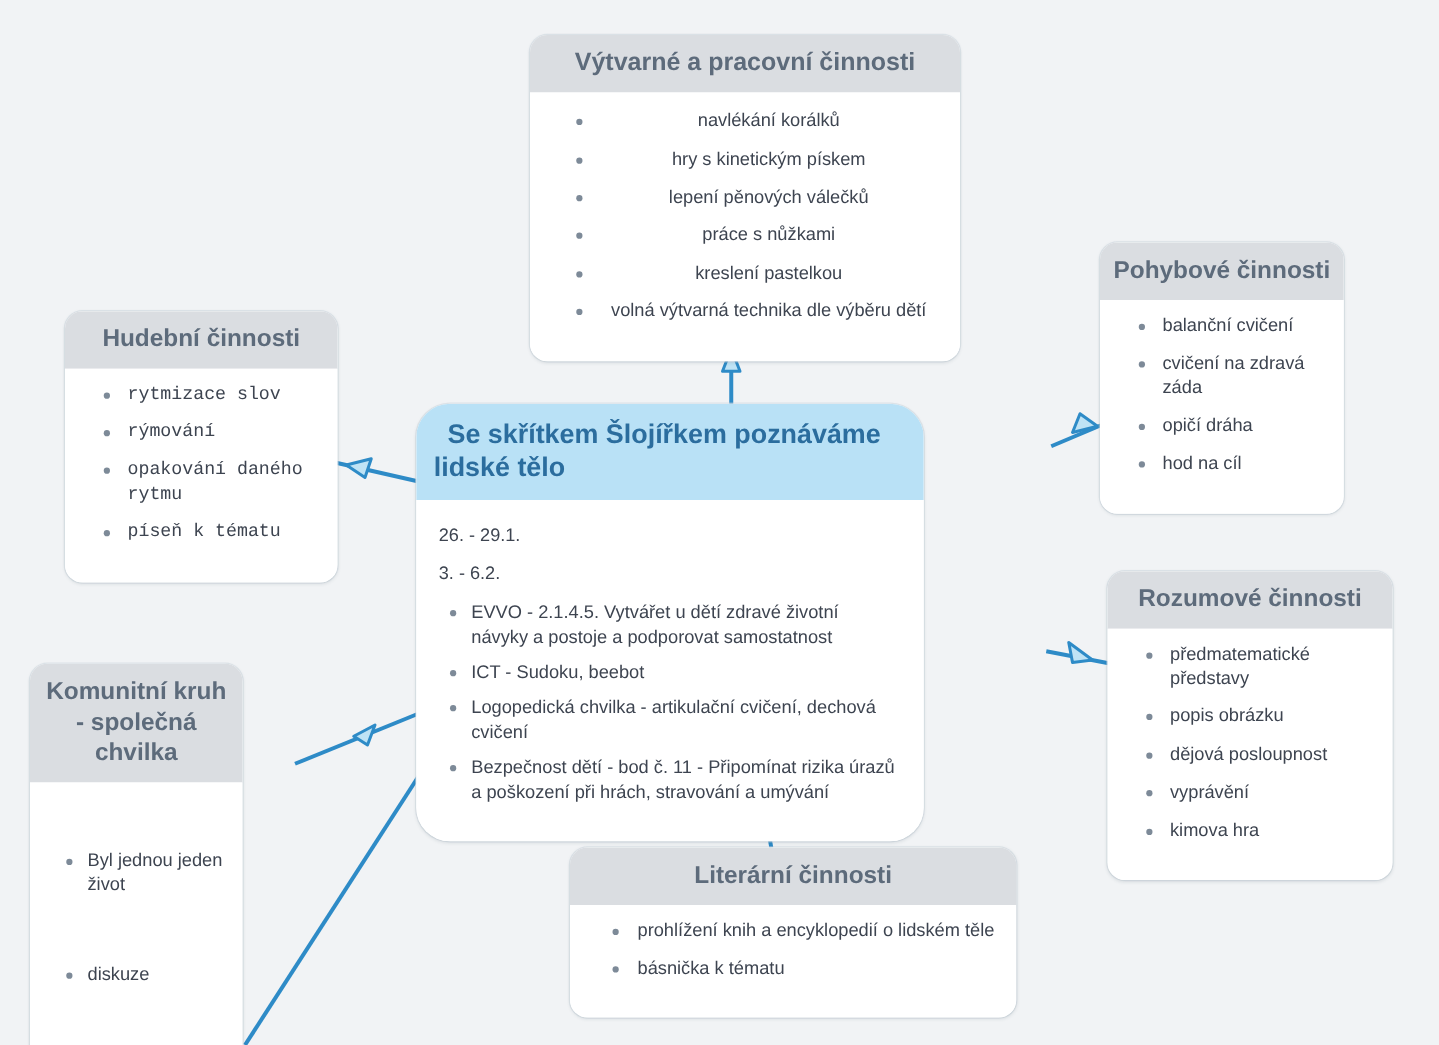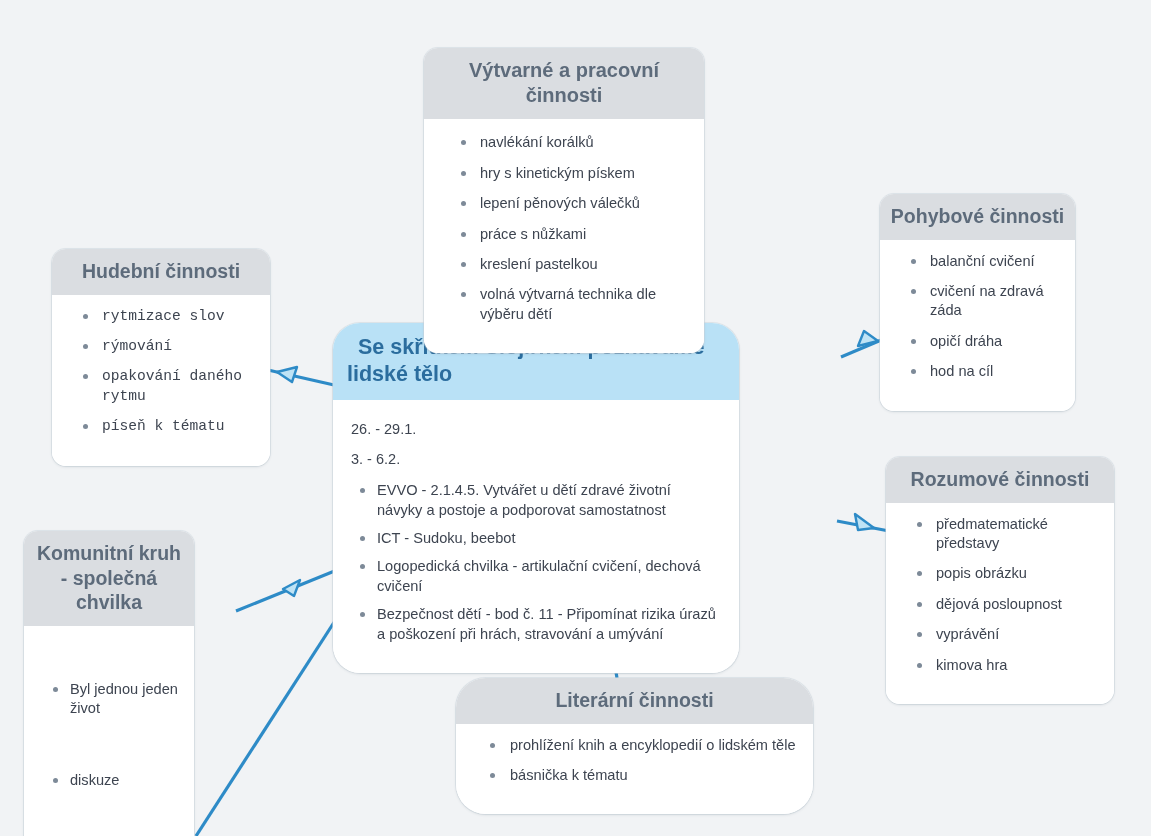--- a/index.html
+++ b/index.html
@@ -87,23 +87,23 @@
     font-size: 14.5px;
     margin: 7px 0 14px 0;
   }
   #node-center ul.items li {
     font-size: 14.6px;
     padding: 0 4px 9px 26px;
   }
   #node-center ul.items li .bullet { top: 7px; left: 9px; }
 
   
-  #node-vytvarne { left: 424px; top: 48px; width: 280px; }
+  #node-vytvarne { left: 424px; top: 28px; width: 344px; }
   #node-vytvarne .node-header { font-size: 20px; padding: 10px 14px 11px 14px; }
-  #node-vytvarne .node-body { padding: 14px 16px 18px 16px; }
+  #node-vytvarne .node-body { padding: 14px 16px 18px 16px; text-align: center; }
   #node-vytvarne ul.items li { font-size: 14.6px; padding: 0 2px 11px 40px; }
   #node-vytvarne ul.items li .bullet { top: 7px; left: 21px; }
 
   
   #node-hudebni { left: 52px; top: 249px; width: 218px; }
   #node-hudebni .node-header { font-size: 19.5px; padding: 10px 10px 11px 10px; }
   #node-hudebni .node-body { padding: 12px 12px 18px 12px; }
   #node-hudebni ul.items li { font-size: 14.6px; padding: 0 2px 11px 38px; font-family: Liberation Mono, monospace; }
   #node-hudebni ul.items li .bullet { top: 7px; left: 19px; }
 
@@ -122,21 +122,21 @@
   #node-pohybove ul.items li .bullet { top: 7px; left: 19px; }
 
   
   #node-rozumove { left: 886px; top: 457px; width: 228px; }
   #node-rozumove .node-header { font-size: 19.5px; padding: 10px 10px 11px 10px; }
   #node-rozumove .node-body { padding: 12px 12px 18px 12px; }
   #node-rozumove ul.items li { font-size: 14.6px; padding: 0 2px 11px 38px; }
   #node-rozumove ul.items li .bullet { top: 7px; left: 19px; }
 
   
-  #node-literarni { left: 456px; top: 678px; width: 357px; border-radius: 30px; }
+  #node-literarni { left: 456px; top: 678px; width: 357px; }
   #node-literarni .node-header { font-size: 19.5px; padding: 10px 10px 11px 10px; }
   #node-literarni .node-body { padding: 12px 12px 18px 12px; }
   #node-literarni ul.items li { font-size: 14.6px; padding: 0 2px 11px 42px; }
   #node-literarni ul.items li .bullet { top: 7px; left: 22px; }
 </style>
 </head>
 <body>
 
 <div id="canvas">
 

